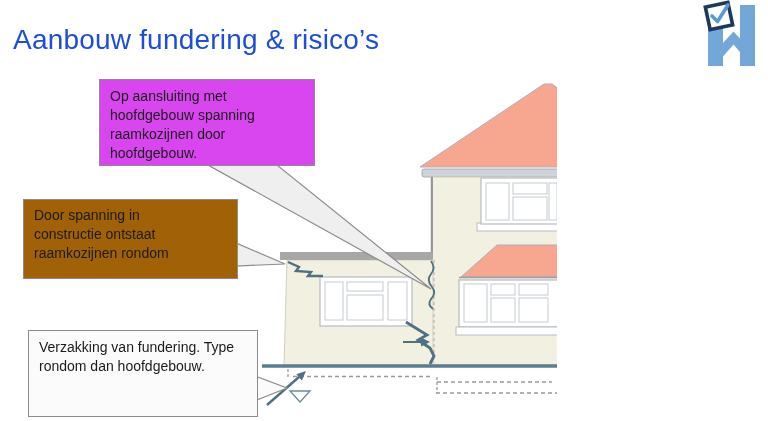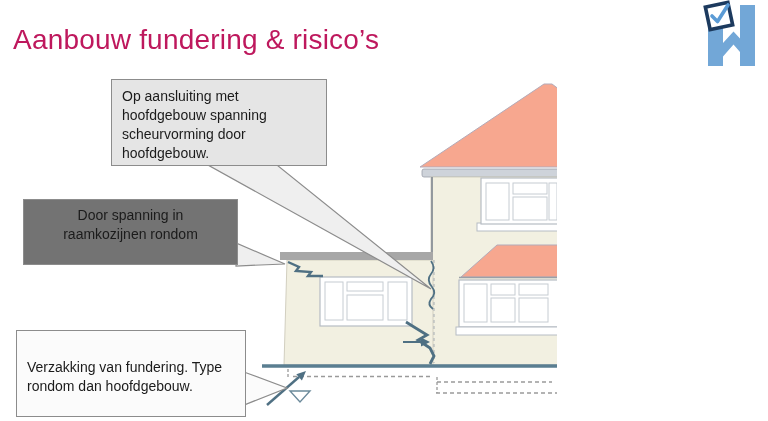--- a/index.html
+++ b/index.html
@@ -2,31 +2,31 @@
 <html><head>
 <meta charset="utf-8">
 <style>
   html,body{margin:0;padding:0;}
   body{
     width:768px;height:421px;background:#ffffff;position:relative;overflow:hidden;
     font-family:"Liberation Sans", sans-serif;
   }
   .slide-title{
     position:absolute;left:13px;top:24px;margin:0;
-    font-size:28px;font-weight:400;color:#be185d;letter-spacing:.2px;
+    font-size:28px;font-weight:400;color:#1d4ed8;letter-spacing:.2px;
   }
   .logo{position:absolute;left:690px;top:0;width:70px;height:70px;}
   .diagram{position:absolute;left:0;top:0;}
   .callout{
     position:absolute;box-sizing:border-box;border:1.4px solid #8c8c8c;
     color:#1b1b1b;font-size:14px;line-height:19px;padding:7px 10px;
   }
-  .callout-1{left:99px;top:79px;width:216px;height:87px;background:#e5e5e5;margin-left:12px;}
-  .callout-2{left:23px;top:199px;width:215px;height:66px;background:#737373;padding-top:6px;text-align:center;}
-  .callout-3{left:16px;top:330px;width:230px;height:87px;background:#fbfbfb;padding-top:27px;}
+  .callout-1{left:99px;top:79px;width:216px;height:87px;background:#d946ef;}
+  .callout-2{left:23px;top:199px;width:215px;height:80px;background:#a16207;padding-top:6px;}
+  .callout-3{left:28px;top:330px;width:230px;height:87px;background:#fbfbfb;padding-top:7px;}
   .callout .line{white-space:nowrap;}
 </style>
 </head>
 <body>
 
 <h1 class="slide-title">Aanbouw fundering &amp; risico’s</h1>
 
 <div class="logo">
   <svg width="70" height="70" viewBox="0 0 70 70">
     <g>
@@ -113,25 +113,26 @@
   <g>
     <polygon points="208,165 277,165 431,289" fill="#efefef" stroke="#8c8c8c" stroke-width="1.2"></polygon>
     <polygon points="236,243 236,266 285,264" fill="#efefef" stroke="#8c8c8c" stroke-width="1.2"></polygon>
     <polygon points="244,372 244,405 287,388" fill="#fbfbfb" stroke="#8c8c8c" stroke-width="1.2"></polygon>
   </g>
 </svg>
 
 <div class="callout callout-1">
   <div class="line">Op aansluiting met</div>
   <div class="line">hoofdgebouw spanning</div>
-  <div class="line">scheurvorming door</div>
+  <div class="line">raamkozijnen door</div>
   <div class="line">hoofdgebouw.</div>
 </div>
 
 <div class="callout callout-2">
   <div class="line">Door spanning in</div>
+  <div class="line">constructie ontstaat</div>
   <div class="line">raamkozijnen rondom</div>
 </div>
 
 <div class="callout callout-3">
   <div class="line">Verzakking van fundering. Type</div>
   <div class="line">rondom dan hoofdgebouw.</div>
 </div>
 
 </body></html>

